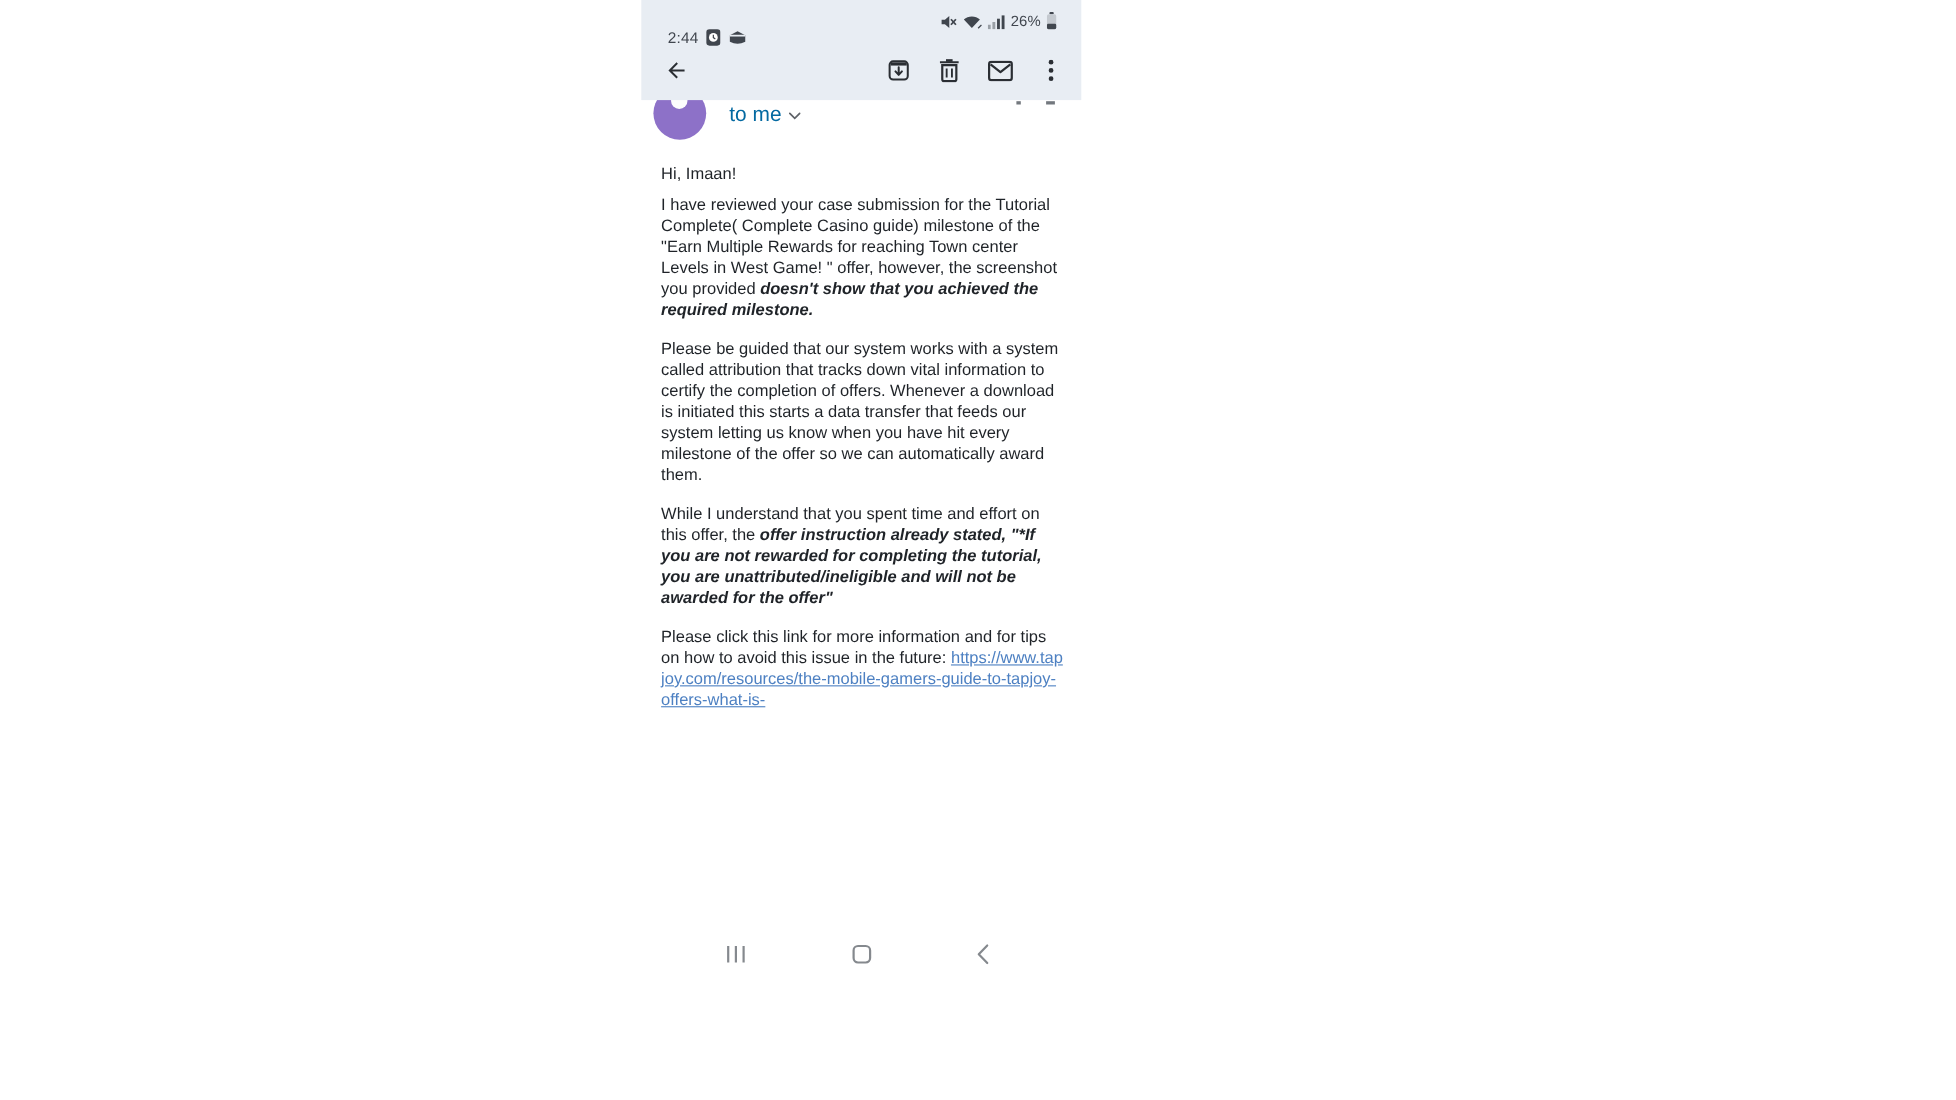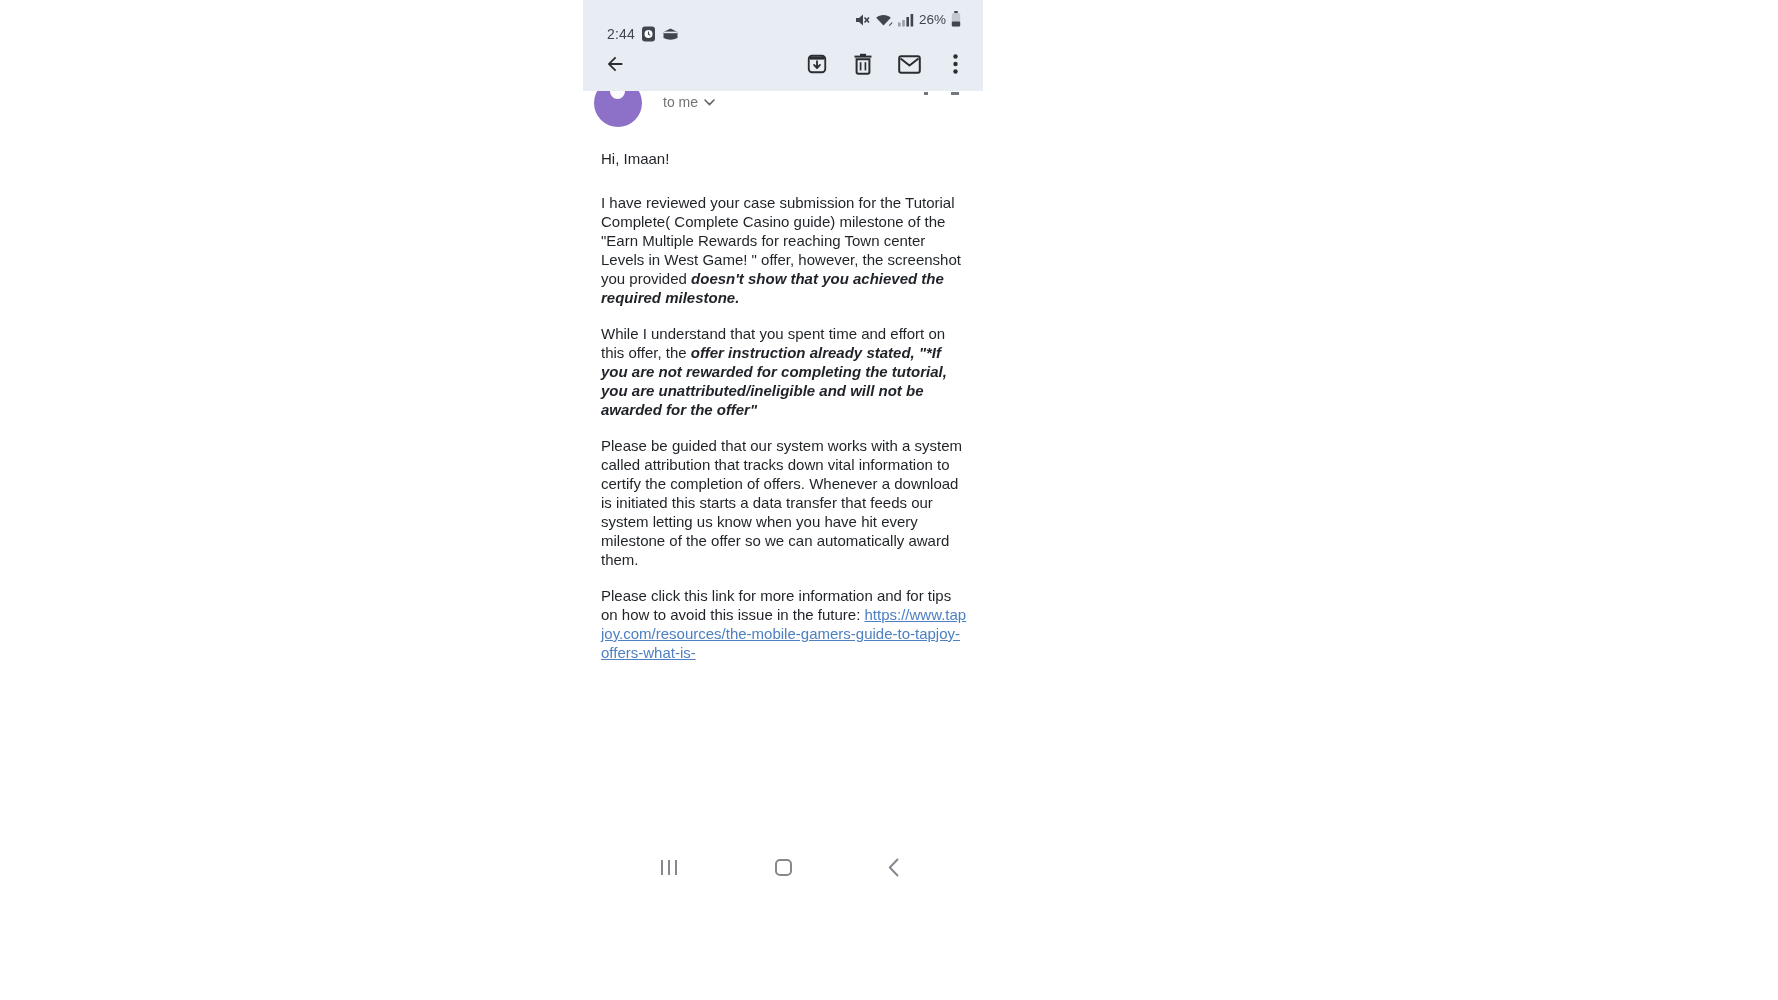--- a/index.html
+++ b/index.html
@@ -18,28 +18,28 @@
 
   .appbar { position:absolute; top:44px; left:0; width:100%; height:44px; }
   .iconbtn { position:absolute; width:36px; height:36px; display:flex; align-items:center; justify-content:center;
              background:transparent; border:none; cursor:pointer; }
 
   
   .avatar { position:absolute; left:11px; top:79px; width:48px; height:48px; border-radius:50%;
             background:#8d71c8; z-index:1; overflow:hidden; cursor:pointer; }
   .avatar-notch { position:absolute; left:16px; top:5px; width:15px; height:15px; border-radius:50%; background:#fdfdfd; }
   .tome-row { position:absolute; left:80px; top:94px; z-index:1; display:flex; align-items:center; gap:6px; cursor:pointer; }
-  .tome-label { font-size:14px; color:#737373; }
+  .tome-label { font-size:19px; color:#0369a1; }
   .cut-mark { position:absolute; top:92px; height:3px; background:#5b6067; opacity:.85; z-index:1; }
 
   
   .email-body { position:absolute; left:18px; top:149px; width:366px; font-size:15px; line-height:19px;
                 color:#1f2328; z-index:0; }
   .para { margin:0 0 17px 0; }
-  .para:first-child { margin-bottom:25px; }
+  .para:first-child { margin-bottom:9px; }
   .bi { font-weight:bold; font-style:italic; }
   .link { color:#4d80c2; text-decoration:underline; cursor:pointer; word-break:break-all; }
 
   .fade { position:absolute; left:0; top:816px; width:100%; height:32px; z-index:1;
           background:linear-gradient(to bottom, rgba(255,255,255,0), #ffffff 88%); }
 
   
   .navbar { position:absolute; left:0; top:845px; width:100%; height:48px; background:#ffffff; z-index:3; }
   .navbtn { position:absolute; top:4px; width:44px; height:36px; background:transparent; border:none;
             display:flex; align-items:center; justify-content:center; cursor:pointer; }
@@ -49,22 +49,22 @@
 </style>
 </head>
 <body>
 
 <div class="canvas">
   <div class="phone">
 
     <div class="email-body">
         <div class="para"><span>Hi, Imaan!</span></div>
         <div class="para"><span>I have reviewed your case submission for the Tutorial Complete( Complete Casino guide) milestone of the "Earn Multiple Rewards for reaching Town center Levels in West Game!  " offer, however, the screenshot you provided </span><span class="bi">doesn't show that you achieved the required milestone.</span></div>
+        <div class="para"><span>Please be guided that our system works with a system called attribution that tracks down vital information to certify the completion of offers. Whenever a download is initiated this starts a data transfer that feeds our system letting us know when you have hit every milestone of the offer so we can automatically award them.</span></div>
         <div class="para"><span>While I understand that you spent time and effort on this offer, the </span><span class="bi">offer instruction already stated, "*If you are not rewarded for completing the tutorial, you are unattributed/ineligible and will not be awarded for the offer"</span></div>
-        <div class="para"><span>Please be guided that our system works with a system called attribution that tracks down vital information to certify the completion of offers. Whenever a download is initiated this starts a data transfer that feeds our system letting us know when you have hit every milestone of the offer so we can automatically award them.</span></div>
         <div class="para"><span>Please click this link for more information and for tips on how to avoid this issue in the future: </span><a class="link" href="#">https://www.tapjoy.com/resources/the-mobile-gamers-guide-to-tapjoy-offers-what-is-</a></div>
       </div>
 
     <div class="avatar">
       <div class="avatar-notch"></div>
     </div>
     <div class="tome-row">
       <span class="tome-label">to me</span>
       <span style="display:flex;">
         <svg width="11" height="7" viewBox="0 0 11 7">

